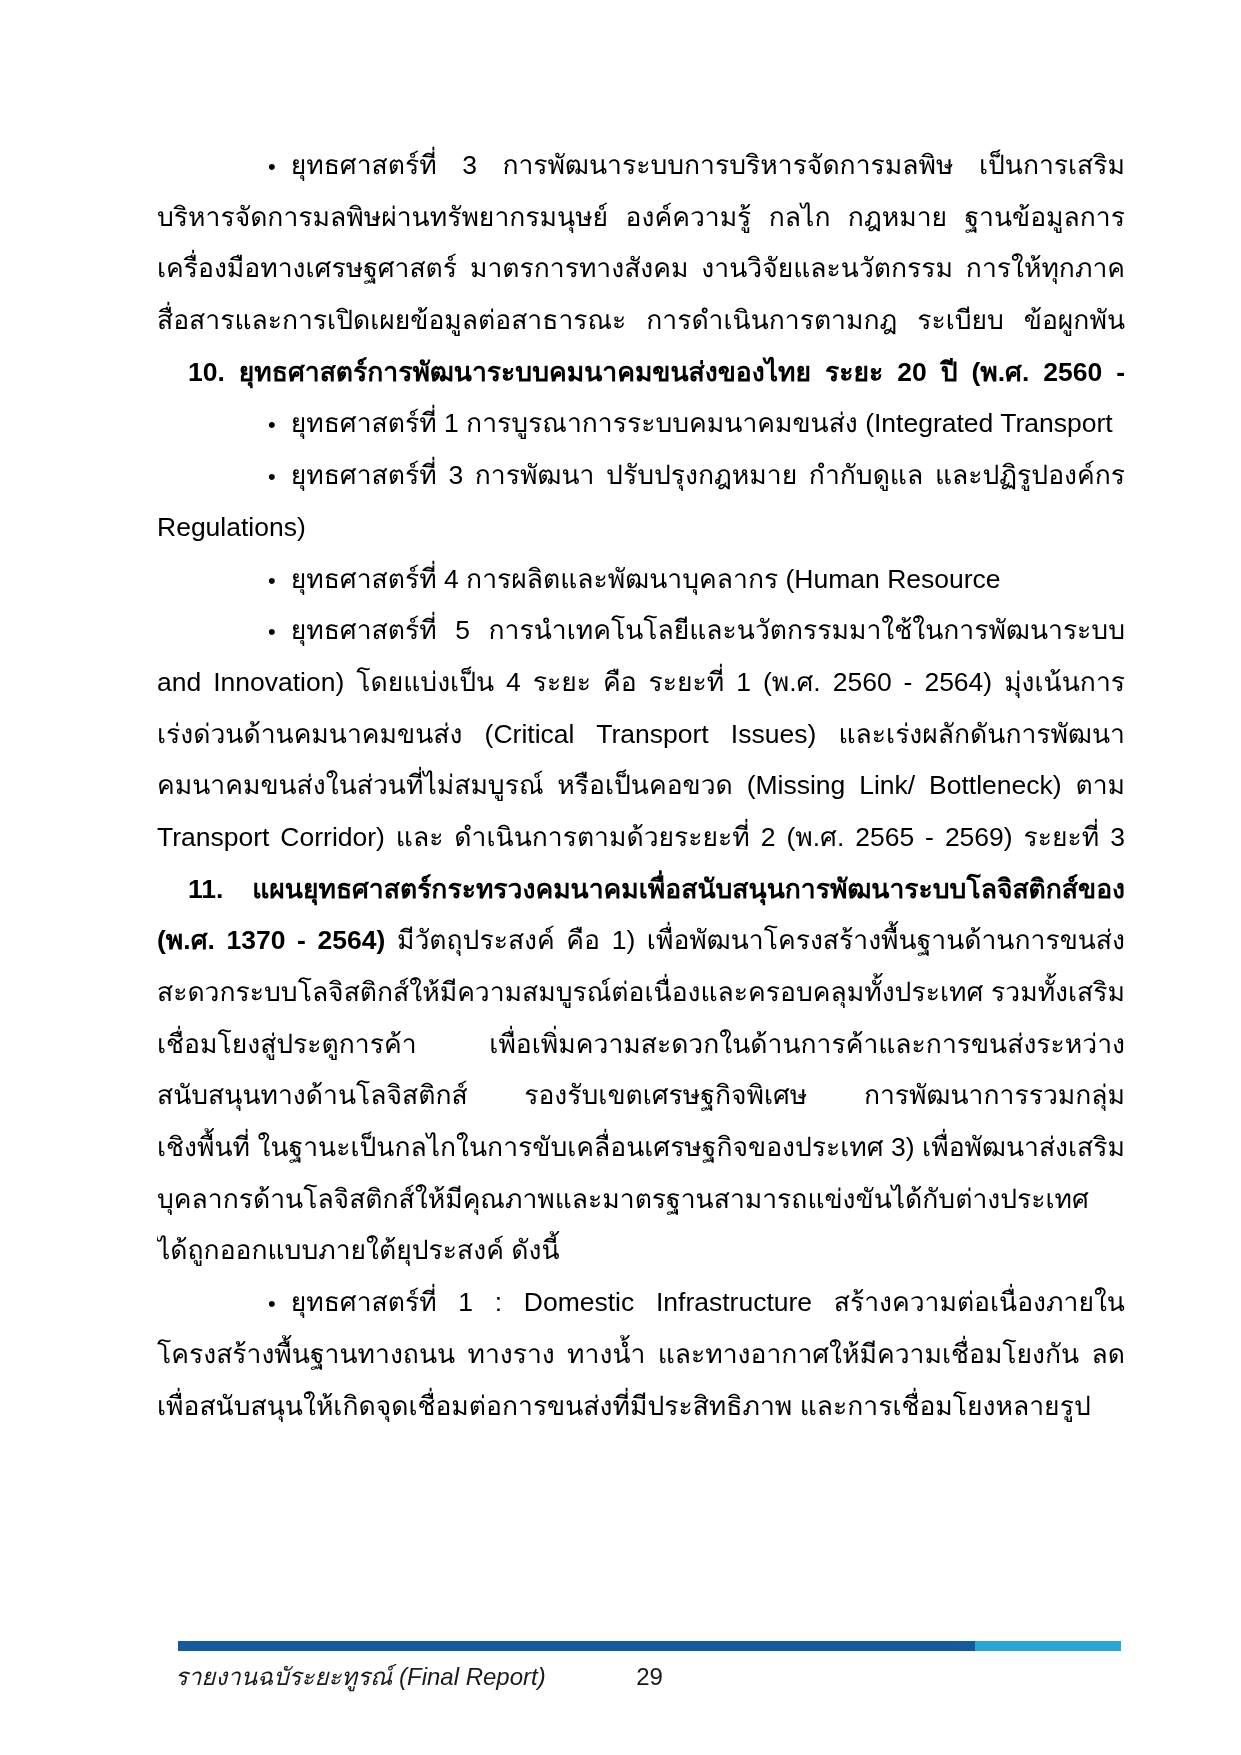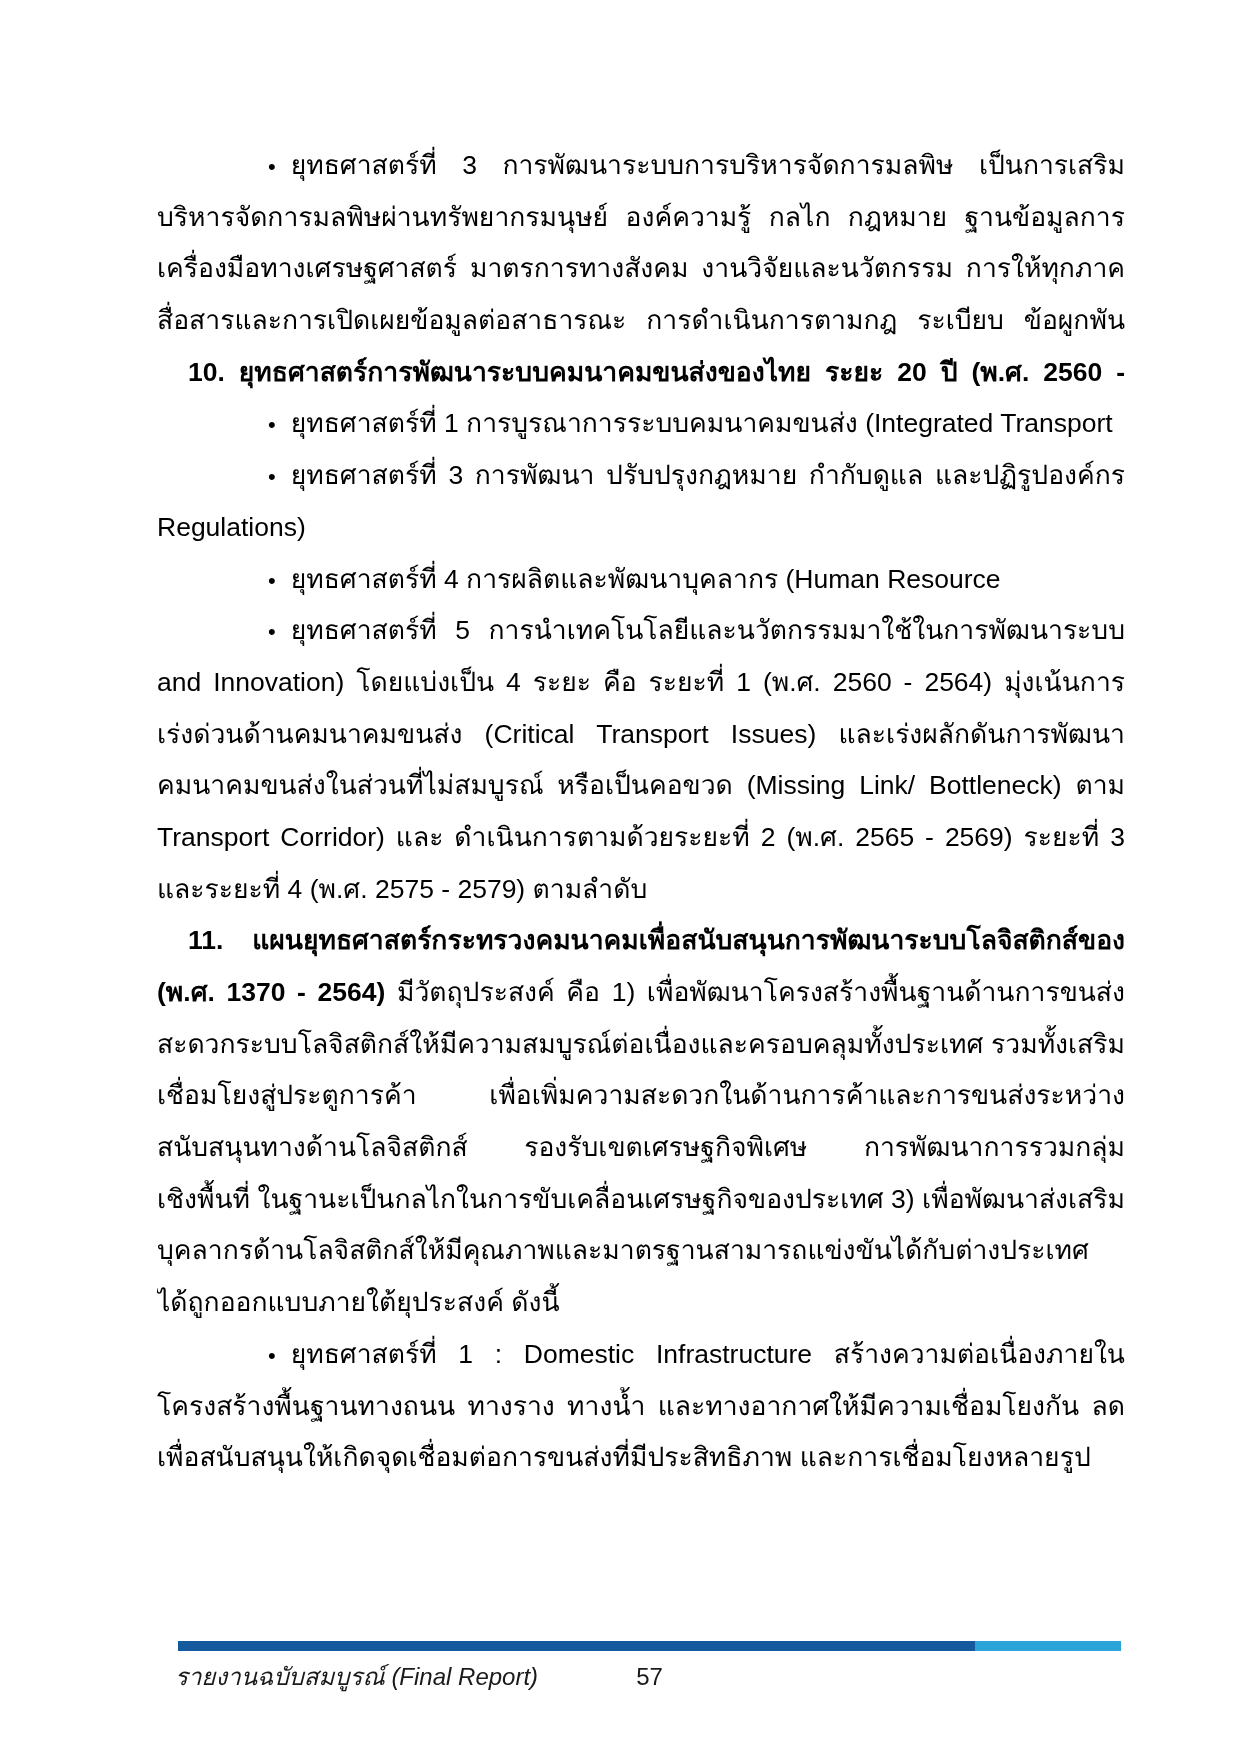--- a/index.html
+++ b/index.html
@@ -82,36 +82,35 @@
       <div class="line indent j"><b>10. ยุทธศาสตร์การพัฒนาระบบคมนาคมขนส่งของไทย ระยะ 20 ปี (พ.ศ. 2560 - 2579)</b></div>
       <div class="line bullet"><span class="blt">•</span><span>ยุทธศาสตร์ที่ 1 การบูรณาการระบบคมนาคมขนส่ง (Integrated Transport Systems)</span></div>
       <div class="line bullet j"><span class="blt">•</span><span>ยุทธศาสตร์ที่ 3 การพัฒนา ปรับปรุงกฎหมาย กำกับดูแล และปฏิรูปองค์กร (Regulations and</span></div>
       <div class="line plain"><span>Regulations)</span></div>
       <div class="line bullet"><span class="blt">•</span><span>ยุทธศาสตร์ที่ 4 การผลิตและพัฒนาบุคลากร (Human Resource Development)</span></div>
       <div class="line bullet j"><span class="blt">•</span><span>ยุทธศาสตร์ที่ 5 การนำเทคโนโลยีและนวัตกรรมมาใช้ในการพัฒนาระบบคมนาคม (Technology</span></div>
       <div class="line plain j"><span>and Innovation) โดยแบ่งเป็น 4 ระยะ คือ ระยะที่ 1 (พ.ศ. 2560 - 2564) มุ่งเน้นการแก้ไขปัญหาพื้นฐาน</span></div>
       <div class="line plain j"><span>เร่งด่วนด้านคมนาคมขนส่ง (Critical Transport Issues) และเร่งผลักดันการพัฒนาโครงสร้างพื้นฐานด้าน</span></div>
       <div class="line plain j"><span>คมนาคมขนส่งในส่วนที่ไม่สมบูรณ์ หรือเป็นคอขวด (Missing Link/ Bottleneck) ตามแนวเส้นทางหลัก (Main</span></div>
       <div class="line plain j"><span>Transport Corridor) และ ดำเนินการตามด้วยระยะที่ 2 (พ.ศ. 2565 - 2569) ระยะที่ 3 (พ.ศ. 2570 - 2574)</span></div>
-      <div class="line plain"><span>และระยะที่ 4 (พ.ศ. 2575 - 2579) ตามลำดับ</span></div>
       <div class="line indent j"><b>11. แผนยุทธศาสตร์กระทรวงคมนาคมเพื่อสนับสนุนการพัฒนาระบบโลจิสติกส์ของประเทศฉบับที่ 3</b></div>
       <div class="line plain j"><b>(พ.ศ. 1370 - 2564)</b><span> มีวัตถุประสงค์ คือ 1) เพื่อพัฒนาโครงสร้างพื้นฐานด้านการขนส่ง และอำนวยความ</span></div>
       <div class="line plain j"><span>สะดวกระบบโลจิสติกส์ให้มีความสมบูรณ์ต่อเนื่องและครอบคลุมทั้งประเทศ รวมทั้งเสริมสร้างประสิทธิภาพการ</span></div>
       <div class="line plain j"><span>เชื่อมโยงสู่ประตูการค้า เพื่อเพิ่มความสะดวกในด้านการค้าและการขนส่งระหว่างประเทศ 2) เพื่อพัฒนาปัจจัย</span></div>
       <div class="line plain j"><span>สนับสนุนทางด้านโลจิสติกส์ รองรับเขตเศรษฐกิจพิเศษ การพัฒนาการรวมกลุ่มอุตสาหกรรม และการพัฒนา</span></div>
       <div class="line plain j"><span>เชิงพื้นที่ ในฐานะเป็นกลไกในการขับเคลื่อนเศรษฐกิจของประเทศ 3) เพื่อพัฒนาส่งเสริมผู้ประกอบการและ</span></div>
       <div class="line plain j"><span>บุคลากรด้านโลจิสติกส์ให้มีคุณภาพและมาตรฐานสามารถแข่งขันได้กับต่างประเทศ เพื่อบรรลุเป้าประสงค์แผน</span></div>
       <div class="line plain"><span>ได้ถูกออกแบบภายใต้ยุประสงค์ ดังนี้</span></div>
       <div class="line bullet j"><span class="blt">•</span><span>ยุทธศาสตร์ที่ 1 : Domestic Infrastructure สร้างความต่อเนื่องภายในประเทศ โดยมีการพัฒนา</span></div>
       <div class="line plain j"><span>โครงสร้างพื้นฐานทางถนน ทางราง ทางน้ำ และทางอากาศให้มีความเชื่อมโยงกัน ลด Missing link</span></div>
       <div class="line plain"><span>เพื่อสนับสนุนให้เกิดจุดเชื่อมต่อการขนส่งที่มีประสิทธิภาพ และการเชื่อมโยงหลายรูปแบบจากแหล่ง ผลิตไปยัง</span></div>
     </div>
 
   <div class="footer-rule">
     <div class="seg-dark" id="rule-dark" style="background: rgb(21, 89, 158);"></div>
     <div class="seg-light" id="rule-light" style="background: rgb(43, 164, 217);"></div>
   </div>
 
-  <div class="footer-label">รายงานฉบับสมบูรณ์ (Final Report)</div>
+  <div class="footer-label">รายงานฉบัระยะทูรณ์ (Final Report)</div>
 
-  <div class="page-number">57</div>
+  <div class="page-number">29</div>
 
 </div>
 
 </body></html>

